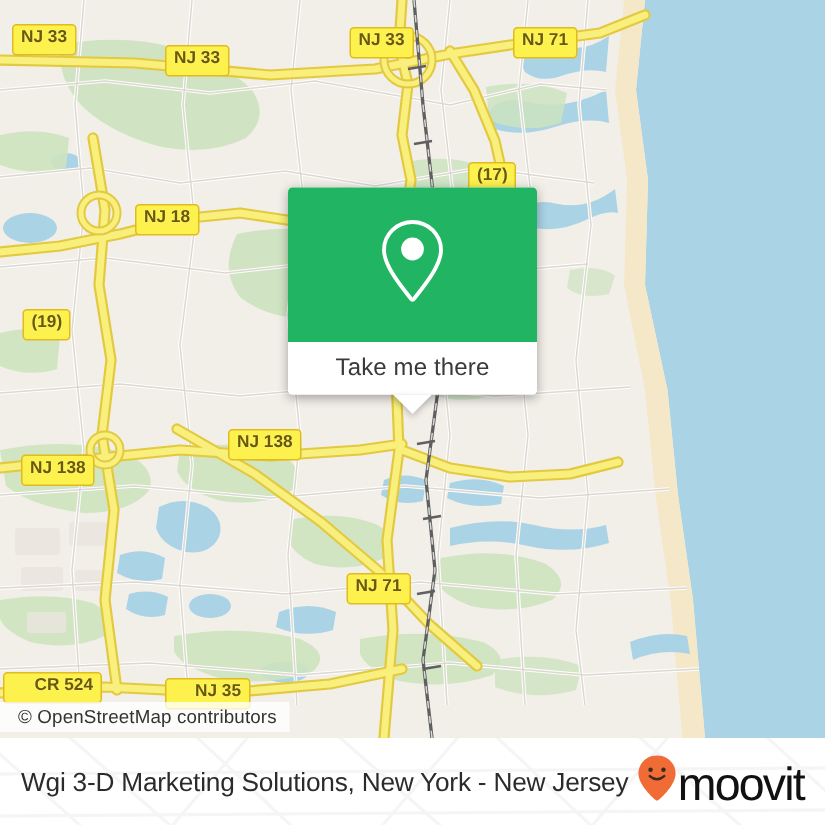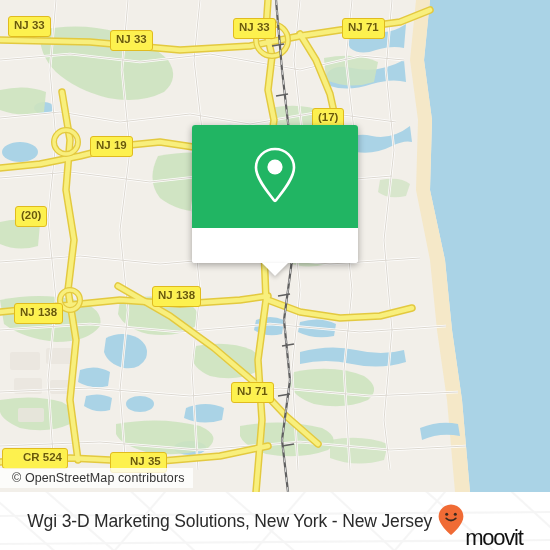--- a/index.html
+++ b/index.html
@@ -88,23 +88,23 @@
     display:flex;align-items:center;justify-content:center;
     gap:6px;
     padding:4px 12px;
     box-sizing:border-box;
   }
   .bb-title{
     font-size:17.5px;color:#2b2b2b;white-space:nowrap;letter-spacing:-.15px;
   }
   .moovit{display:flex;align-items:center;gap:1px;}
   .moovit-word{
-    font-size:22px;color:#111;letter-spacing:-1.2px;
+    font-size:31px;color:#111;letter-spacing:-1.2px;
     line-height:1;font-weight:500;
-    position:relative;top:17px;
+    position:relative;top:1px;
   }
 </style>
 </head>
 <body>
 
 <div id="root">
 
   <div class="map">
     <svg width="550" height="492" viewBox="0 0 550 492">
       <defs>
@@ -249,42 +249,43 @@
         </g>
       </g>
     </svg>
 
     <div id="shield-layer">
         <div class="shield" style="left: 8px; top: 16px;">NJ 33</div>
         <div class="shield" style="left: 110px; top: 30px;">NJ 33</div>
         <div class="shield" style="left: 233px; top: 18px;">NJ 33</div>
         <div class="shield" style="left: 342px; top: 18px;">NJ 71</div>
         <div class="shield" style="left: 280px; top: 108px; margin-left: 32px;">(17)</div>
-        <div class="shield" style="left: 90px; top: 136px;">NJ 19</div>
-        <div class="shield" style="left: 15px; top: 206px;">(20)</div>
+        <div class="shield" style="left: 90px; top: 136px;">NJ 18</div>
+        <div class="shield" style="left: 15px; top: 206px;">(19)</div>
         <div class="shield" style="left: 152px; top: 286px;">NJ 138</div>
         <div class="shield" style="left: 14px; top: 303px;">NJ 138</div>
         <div class="shield" style="left: 231px; top: 382px;">NJ 71</div>
         <div class="shield" style="left: 2px; top: 448px; padding-left: 20px;">CR 524</div>
         <div class="shield" style="left: 110px; top: 452px; padding-left: 19px;">NJ 35</div>
       </div>
 
     <div class="osm-attr">© OpenStreetMap contributors</div>
   </div>
 
   <div class="card">
     <div class="card-top">
       <span>
         <svg width="46" height="58" viewBox="0 0 46 58" aria-hidden="true">
           <path d="M23 3 C12.5 3 4 11.3 4 21.6 C4 33 17 47.5 22 54.3 C22.5 55 23.5 55 24 54.3 C29 47.5 42 33 42 21.6 C42 11.3 33.5 3 23 3 Z" fill="none" stroke="#ffffff" stroke-width="2.6"></path>
           <circle cx="23" cy="21" r="7.6" fill="#ffffff"></circle>
         </svg>
       </span>
     </div>
     <div class="card-bottom">
+      <span class="card-label">Take me there</span>
       <span class="card-tail"></span>
     </div>
   </div>
 
   <div class="bottombar">
     <svg class="wm" width="550" height="70" viewBox="0 0 550 70">
       <g stroke="#ededed" stroke-width="2.2" fill="none">
         <path d="M-10 8 L60 70"></path>
           <path d="M40 0 L120 70"></path>
           <path d="M120 -5 L200 70"></path>

